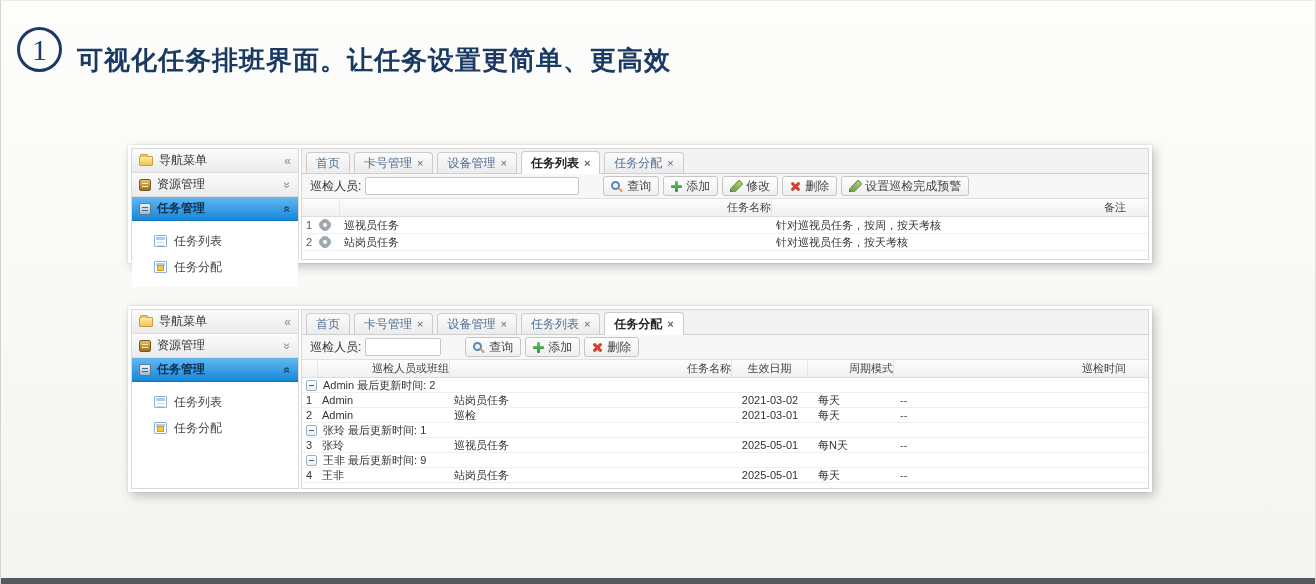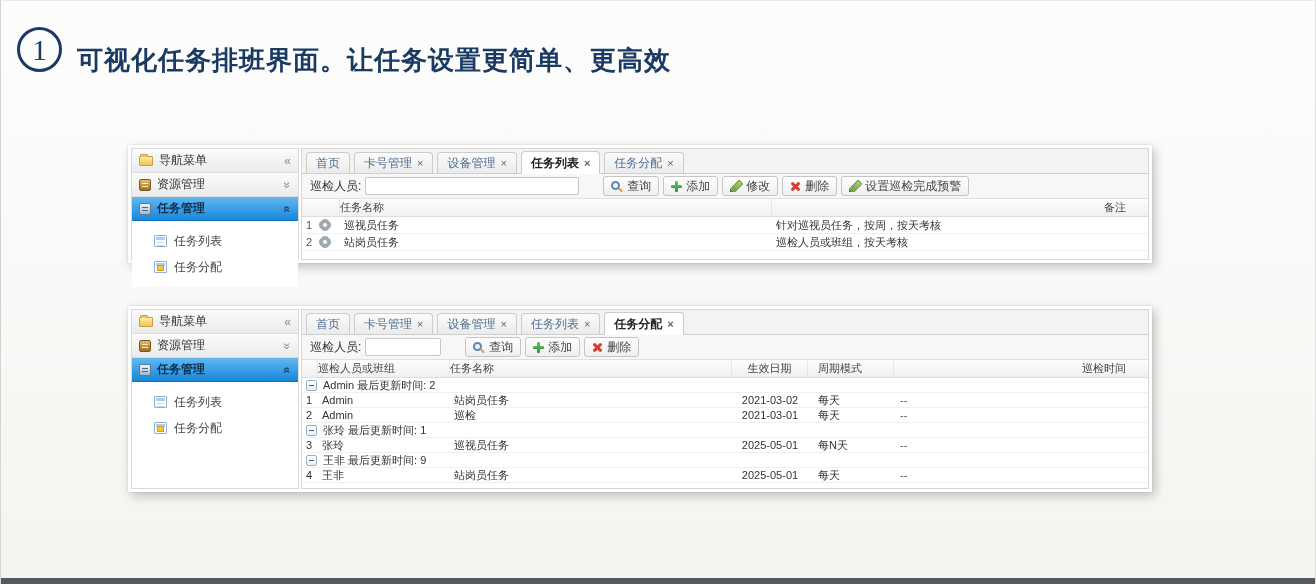--- a/index.html
+++ b/index.html
@@ -53,21 +53,21 @@
   .tb-input.w2 { width:76px; }
   .btn { height:20px; display:inline-flex; align-items:center; gap:4px; padding:0 7px;
     border:1px solid #c5c5c5; border-radius:3px; background:linear-gradient(#fefefe,#efefef);
     color:#444; font-size:12px; white-space:nowrap; }
   .btn.first { margin-left:20px; }
 
   
   .grid { flex:1; font-size:11px; color:#333; background:#fff; }
   .grid-header { display:flex; height:18px; line-height:17px;
     background:linear-gradient(#fdfdfd,#f0f0f0); border-bottom:1px solid #ddd; color:#444; }
-  .gh-cell { flex:none; border-right:1px solid #e7e7e7; text-align:left; overflow:hidden; white-space:nowrap; }
+  .gh-cell { flex:none; border-right:1px solid #e7e7e7; text-align:right; overflow:hidden; white-space:nowrap; }
   .gh-cell:last-child { border-right:none; flex:1; }
   .gh-right { text-align:right; padding-right:22px; }
   .grid-row { display:flex; border-bottom:1px solid #f0f0f0; }
   .r17 { height:17px; line-height:16px; }
   .r15 { height:15px; line-height:14px; }
   .gr-cell { flex:none; padding:0 4px; overflow:hidden; white-space:nowrap; }
   .gr-cell:last-child { flex:1; }
   .num-cell { display:flex; align-items:center; gap:8px; padding-left:4px; color:#555; }
   .group-row { align-items:center; gap:6px; padding-left:4px; font-weight:normal; color:#333; }
   
@@ -210,21 +210,21 @@
           </div>
           <div class="gr-cell c1-name">巡视员任务</div>
           <div class="gr-cell">针对巡视员任务，按周，按天考核</div>
         </div>
         <div class="grid-row r17">
           <div class="gr-cell c1-num num-cell">
             <span>2</span>
             <span class="ico ico-gear"></span>
           </div>
           <div class="gr-cell c1-name">站岗员任务</div>
-          <div class="gr-cell">巡检人员或班组，按天考核</div>
+          <div class="gr-cell">针对巡视员任务，按天考核</div>
         </div>
       </div>
     </div>
   </div>
 
   <div class="card" id="card2">
     <div class="side-panel">
       <div class="sp-row">
         <span class="ico ico-folder"></span>
         <span>导航菜单</span>

